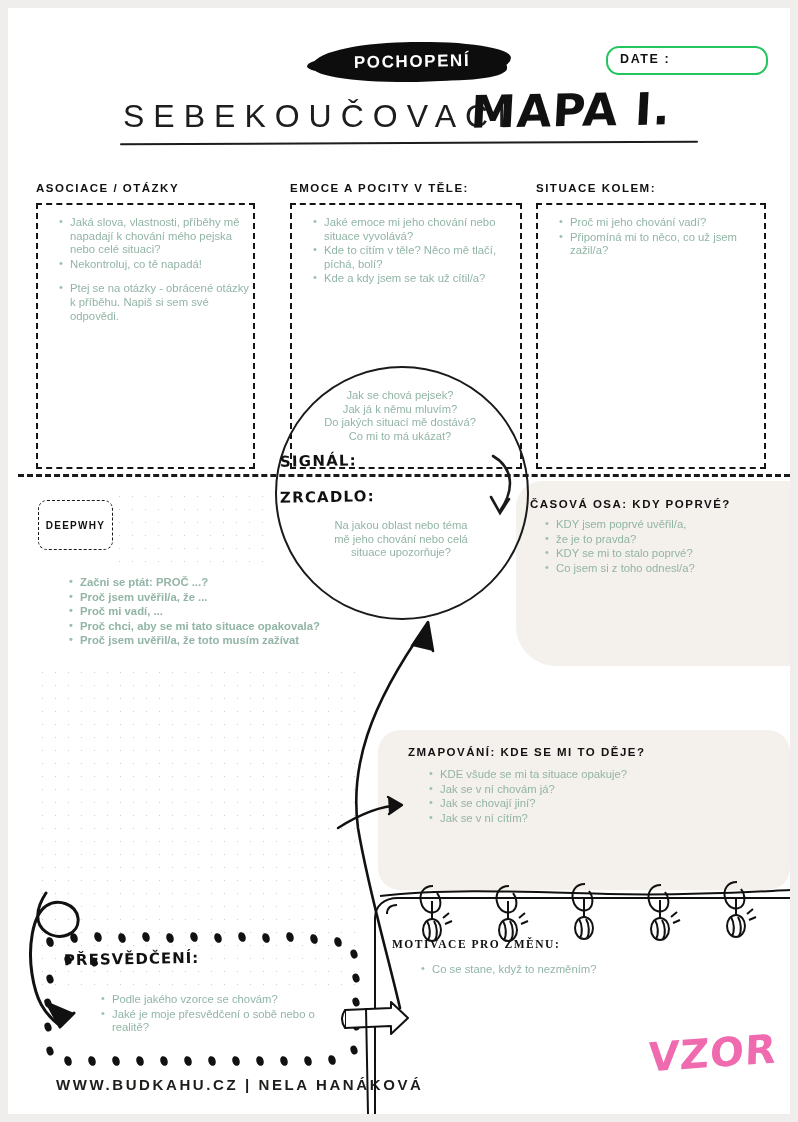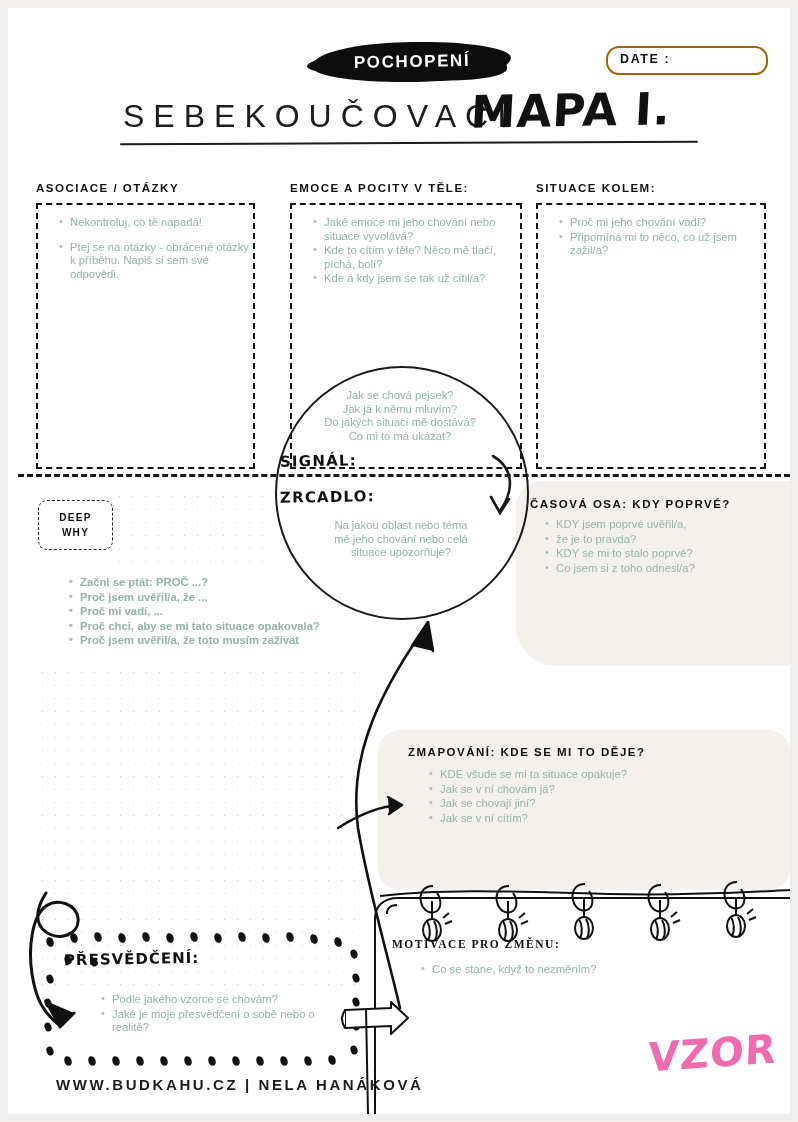--- a/index.html
+++ b/index.html
@@ -32,21 +32,21 @@
   }
   .pochopeni-txt{
     position:absolute;left:0;top:0;width:198px;height:40px;
     display:flex;align-items:center;justify-content:center;
     color:#fff;font-size:17px;font-weight:700;letter-spacing:1.6px;
     transform:rotate(-1deg);
     font-family:"Liberation Sans", sans-serif;
   }
   .date-box{
     position:absolute;left:598px;top:38px;width:158px;height:25px;
-    border:2px solid #a16207;border-radius:13px;
+    border:2px solid #22c55e;border-radius:13px;
   }
   .date-lbl{
     position:absolute;left:12px;top:4px;
     font-size:12.5px;font-weight:700;letter-spacing:1.6px;color:#111;
     font-family:"Liberation Sans", sans-serif;
   }
   .title-1{
     position:absolute;left:115px;top:90px;
     font-size:32px;letter-spacing:9px;color:#1d1d1b;font-weight:400;
     font-family:"Liberation Sans", sans-serif;
@@ -113,21 +113,21 @@
   }
   .mid-divider{
     position:absolute;left:10px;top:466px;width:772px;height:0;
     border-top:3px dashed #1a1a1a;
   }
 
   
   .deepwhy{
     position:absolute;left:30px;top:492px;width:73px;height:48px;
     border:1.6px dashed #1a1a1a;border-radius:9px;
-    display:flex;flex-direction:column;align-items:center;justify-content:center;
+    display:flex;flex-direction:row;align-items:center;justify-content:center;
   }
   .deepwhy span{
     font-size:10px;font-weight:700;letter-spacing:1.3px;color:#111;line-height:15px;
     font-family:"Liberation Sans", sans-serif;
   }
 
   
   .dotgrid{
     position:absolute;
     background-image:radial-gradient(#cfcfcf 0.9px, transparent 1px);
@@ -171,20 +171,21 @@
     </div>
 
     <div class="title-1">SEBEKOUČOVACÍ</div>
     <div class="title-2">MAPA I.</div>
     <div class="title-underline"></div>
   </div>
 
   <div class="sect-title" style="left:28px;top:174px;">ASOCIACE / OTÁZKY</div>
   <div class="dbox" style="left:28px;top:195px;width:215px;height:262px;"></div>
   <ul class="g" style="position:absolute;left:48px;top:208px;width:180px;">
+    <li>Jaká slova, vlastnosti, příběhy mě napadají k chování mého pejska nebo celé situaci?</li>
     <li>Nekontroluj, co tě napadá!</li>
     <li class="spacer"></li>
     <li>Ptej se na otázky - obrácené otázky k příběhu. Napiš si sem své odpovědi.</li>
   </ul>
 
   <div class="sect-title" style="left:282px;top:174px;">EMOCE A POCITY V TĚLE:</div>
   <div class="dbox" style="left:282px;top:195px;width:228px;height:262px;"></div>
   <ul class="g" style="position:absolute;left:302px;top:208px;width:192px;">
     <li>Jaké emoce mi jeho chování nebo situace vyvolává?</li>
     <li>Kde to cítím v těle? Něco mě tlačí, píchá, bolí?</li>

